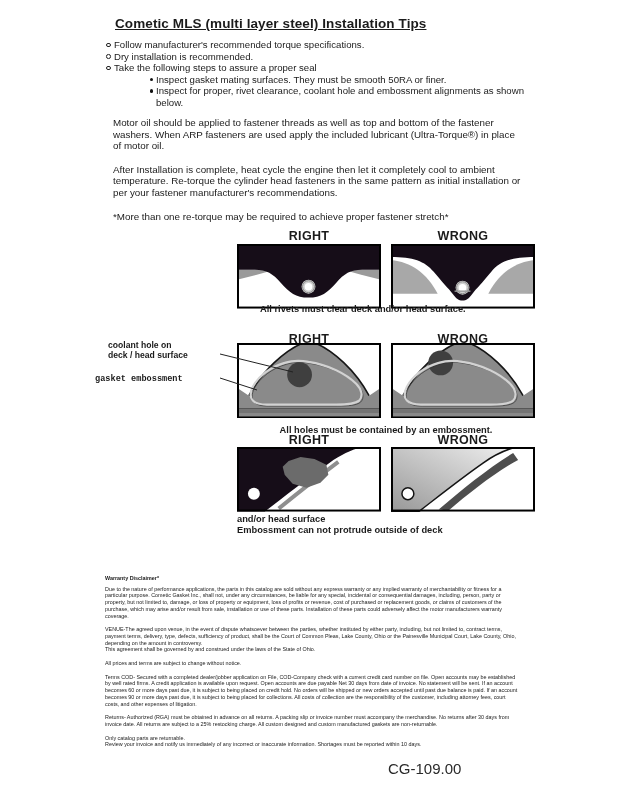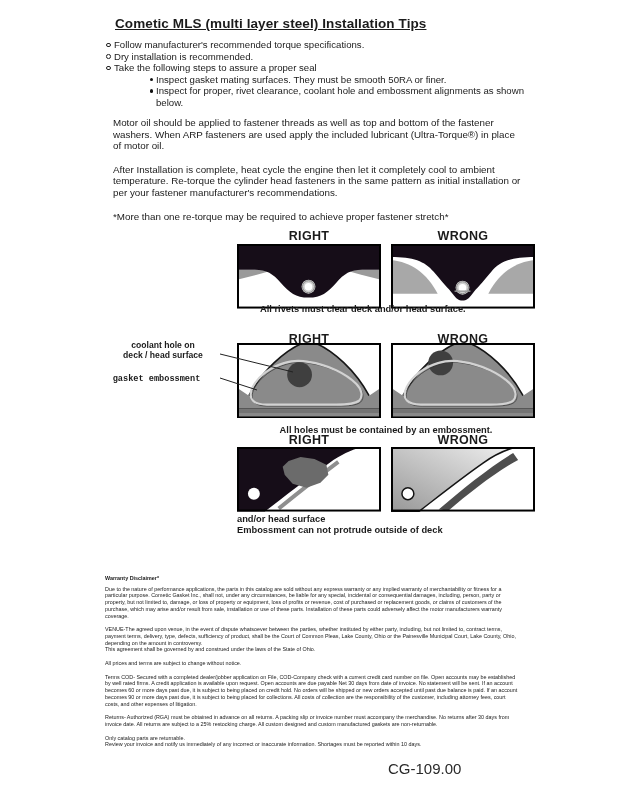--- a/index.html
+++ b/index.html
@@ -25,21 +25,21 @@
   .diesel h2 { font-size:12.5px; font-weight:bold; margin:0 0 7px 0; }
   .diesel p { margin:0 0 12px 0; }
   .diesel p.note { margin:0; }
   
   .diagrams { position:absolute; left:0; top:228px; width:618px; height:312px; }
   .dg-header { position:absolute; width:144px; text-align:center;
                font-size:12.5px; font-weight:600; letter-spacing:.3px; }
   .dg-box { position:absolute; width:144px; }
   .dg-box svg { display:block; width:144px; }
   .caption { position:absolute; font-size:9.3px; font-weight:bold; line-height:11px; }
-  .lbl { position:absolute; text-align:center; font-size:8.6px; font-weight:bold; line-height:10px; }
+  .lbl { position:absolute; text-align:left; font-size:8.6px; font-weight:bold; line-height:10px; }
   .leader-overlay { position:absolute; left:0; top:0; width:618px; height:312px; pointer-events:none; }
   
   .disclaimer { position:absolute; left:105px; top:575px; width:416px;
                 font-size:5.4px; line-height:6.7px; color:#222; }
   .disclaimer .hd { font-weight:bold; margin:0 0 4px 0; }
   .disclaimer p { margin:0 0 7px 0; }
   .disclaimer p.tight { margin:0; }
   
   .page-code { position:absolute; left:388px; top:760px; font-size:15px; color:#2a2a2a; }
 </style>

